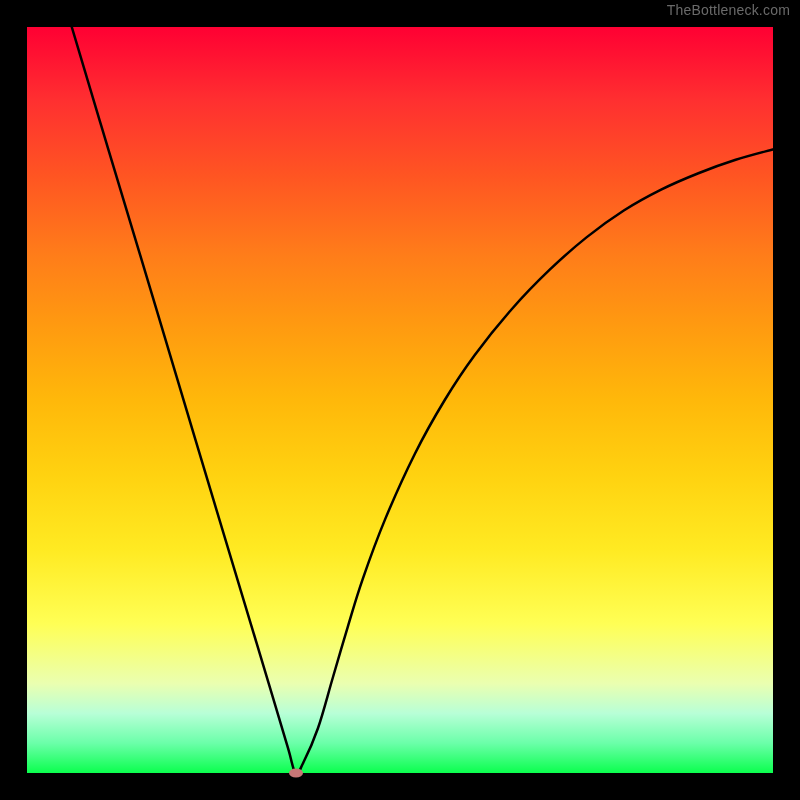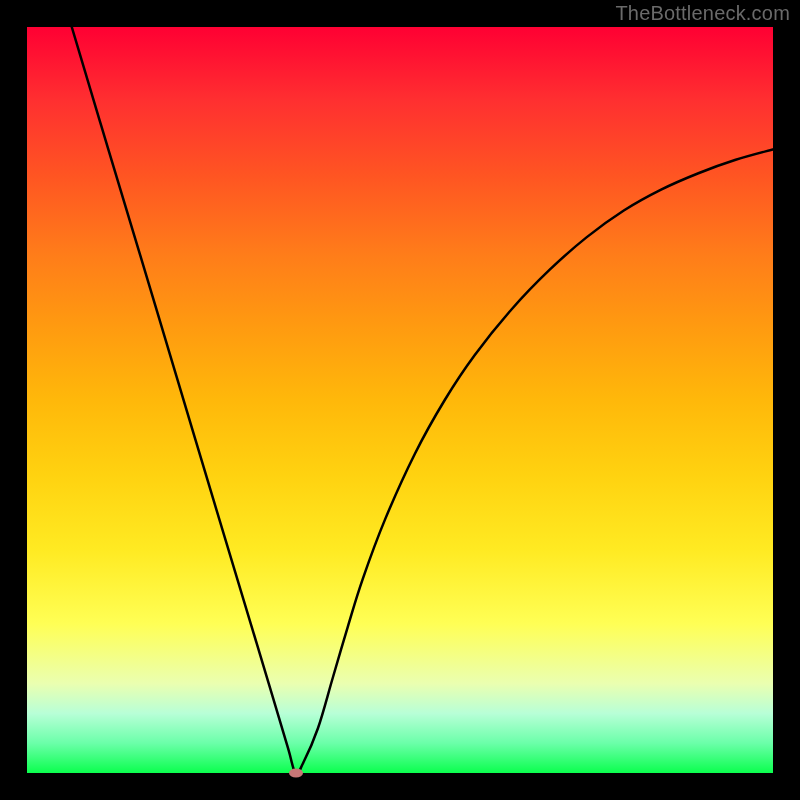--- a/index.html
+++ b/index.html
@@ -30,21 +30,21 @@
       #b8ffd7 92%,
       #6bffa9 96%,
       #0bff4e 100%
     );
   }
   .watermark {
     position: absolute;
     top: 2px;
     right: 10px;
     font-family: Arial, Helvetica, sans-serif;
-    font-size: 20px;
+    font-size: 14px;
     color: #6a6a6a;
     font-weight: 500;
     letter-spacing: 0.2px;
   }
   svg.curve {
     position: absolute;
     left: 0;
     top: 0;
   }
   .minimum-marker {

